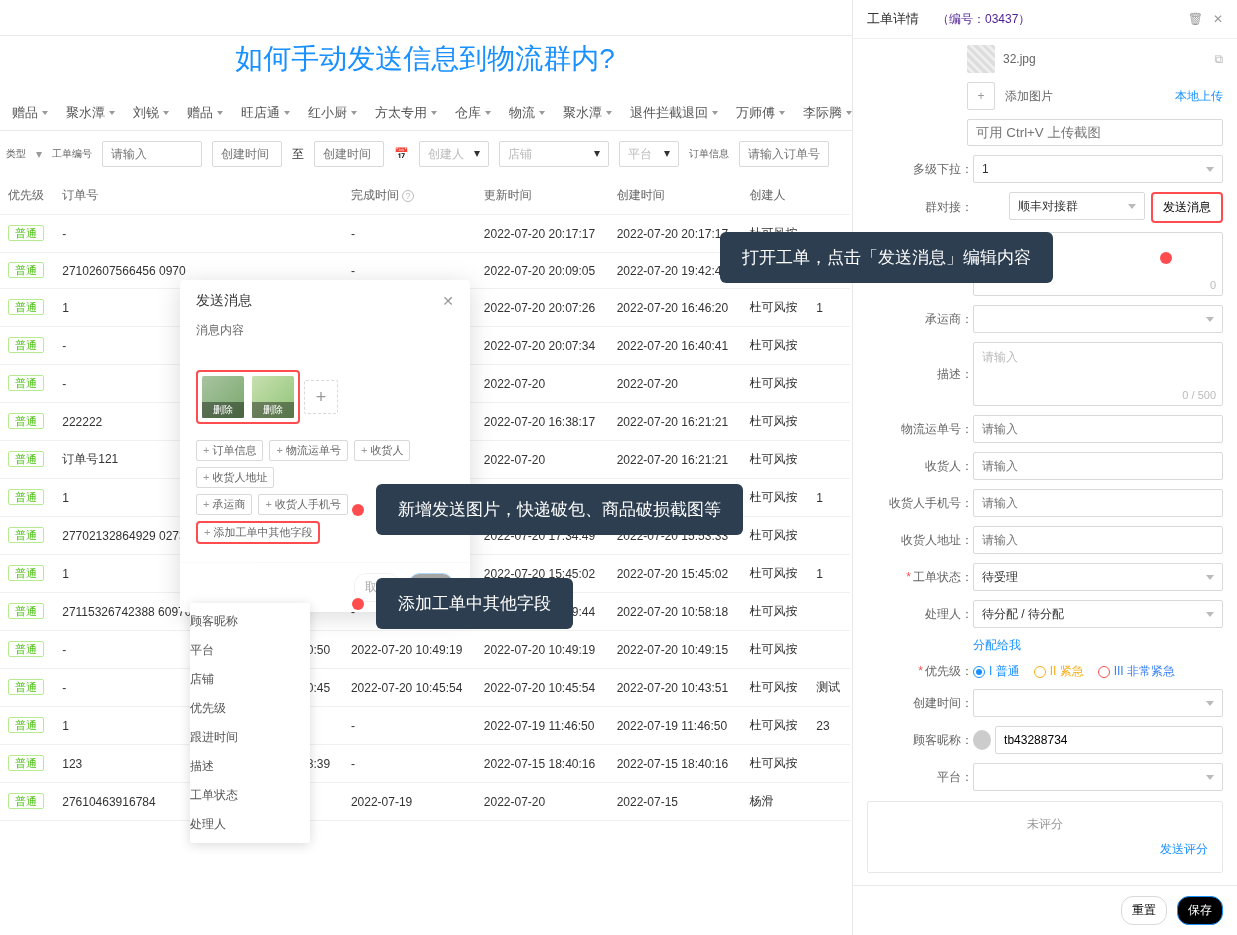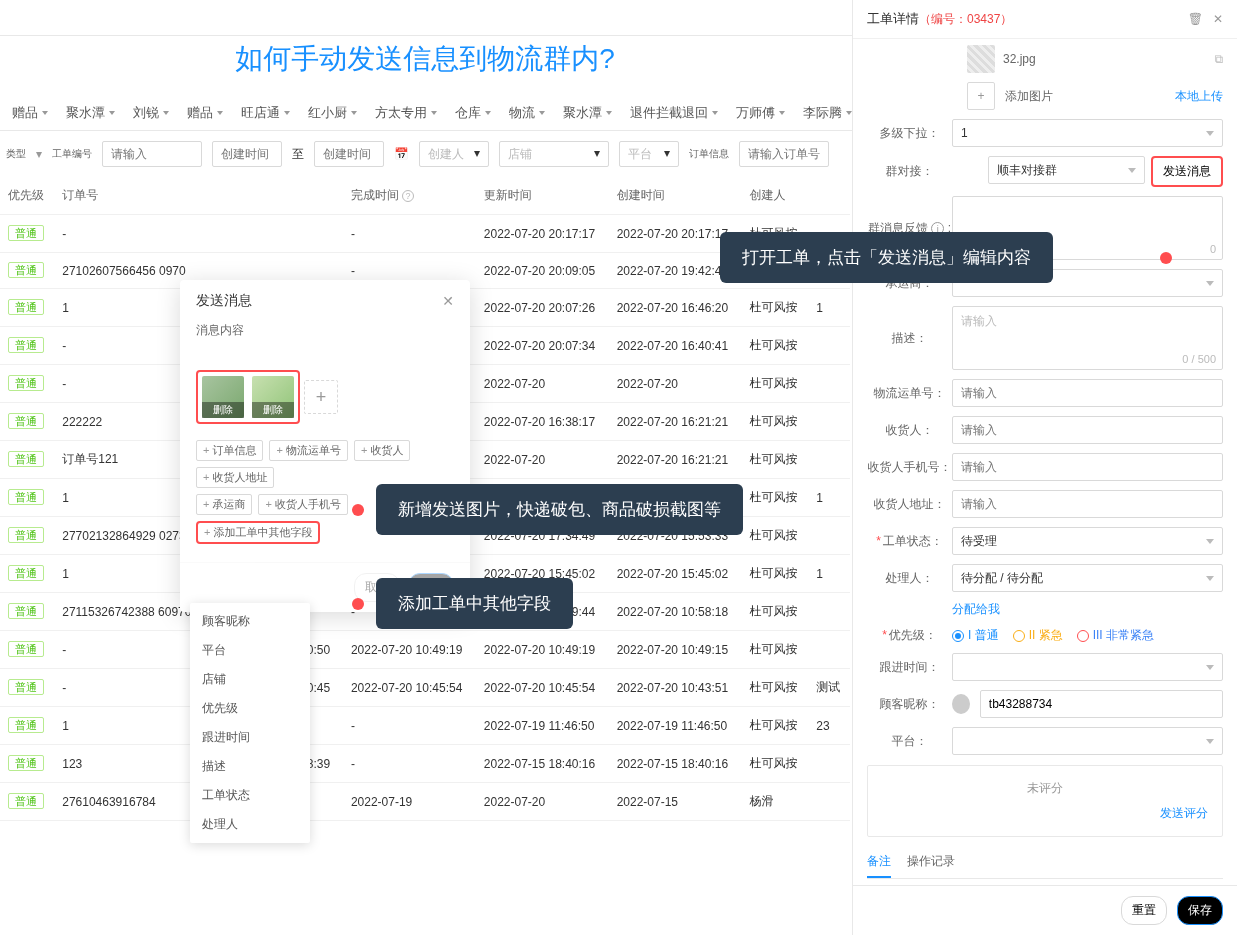--- a/index.html
+++ b/index.html
@@ -13,25 +13,25 @@
 .filters input, .filters .sel { border: 1px solid #d9d9d9; border-radius: 2px; padding: 4px 8px; font-size: 12px; height: 26px; background: #fff; }
 .filters .lbl { color: #666; font-size: 10px; }
 .table-wrap { position: relative; top: 60px; }
 table { border-collapse: collapse; width: 850px; }
 th, td { padding: 10px 8px; text-align: left; font-size: 12px; border-bottom: 1px solid #f0f0f0; }
 th { color: #666; font-weight: 500; }
 .tag-green { color: #52c41a; border: 1px solid #b7eb8f; padding: 1px 6px; border-radius: 2px; font-size: 11px; }
 .side { position: absolute; right: 0; top: 0; width: 385px; height: 935px; background: #fff; border-left: 1px solid #e8e8e8; display: flex; flex-direction: column; }
 .side-head { padding: 10px 14px; border-bottom: 1px solid #f0f0f0; display: flex; align-items: center; justify-content: space-between; }
 .side-head .title { font-size: 13px; color: #333; }
-.side-head .sub { color: #ef4444; }
+.side-head .sub { color: #4c1d95; padding-left: 18px; }
 .side-head .icons { display: flex; gap: 10px; color: #999; }
 .side-body { flex: 1; overflow-y: auto; padding: 6px 14px 10px; }
 .form-row { display: flex; align-items: center; margin: 9px 0; }
-.form-row .flabel { width: 85px; color: #666; font-size: 12px; text-align: center; }
+.form-row .flabel { width: 85px; color: #666; font-size: 12px; text-align: right; margin-left: 21px; }
 .form-row .flabel.req::before { content: '*'; color: #ff4d4f; margin-right: 2px; }
 .form-row .fctrl { flex: 1; }
 .form-row input[type=text], .form-row .select { width: 100%; border: 1px solid #d9d9d9; border-radius: 2px; padding: 5px 8px; font-size: 12px; height: 28px; background: #fff; position: relative; }
 .select { display: flex; align-items: center; justify-content: space-between; }
 .select::after { content: ''; width: 0; height: 0; border-left: 4px solid transparent; border-right: 4px solid transparent; border-top: 5px solid #bbb; }
 .btn { border: 1px solid #d9d9d9; background: #fff; padding: 5px 10px; border-radius: 12px; font-size: 12px; cursor: pointer; }
 .btn-primary { background: #000000; border-color: #1890ff; color: #fff; }
 .btn-send { border: 2px solid #ff4d4f; border-radius: 4px; }
 .radio-row { display: flex; gap: 14px; align-items: center; }
 .radio-item { display: flex; align-items: center; gap: 4px; }
@@ -57,21 +57,21 @@
 .img-row { display: flex; gap: 8px; margin: 10px 0; padding: 4px; border: 2px solid #ff4d4f; border-radius: 4px; width: fit-content; }
 .thumb { width: 42px; height: 42px; background: linear-gradient(135deg,#a8c4a0,#7aa86e); border-radius: 2px; position: relative; display: flex; align-items: flex-end; justify-content: center; }
 .thumb.t2 { background: linear-gradient(135deg,#c8e0b0,#90c478); }
 .thumb .del { font-size: 10px; color: #fff; background: rgba(0,0,0,0.4); width: 100%; text-align: center; padding: 1px 0; }
 .add-box { width: 34px; height: 34px; border: 1px dashed #d9d9d9; border-radius: 2px; display: flex; align-items: center; justify-content: center; color: #999; font-size: 18px; cursor: pointer; margin-left: 4px; }
 .chip-row { display: flex; flex-wrap: wrap; gap: 6px; margin: 6px 0; }
 .chip { border: 1px solid #d9d9d9; border-radius: 2px; padding: 2px 6px; font-size: 11px; color: #666; cursor: pointer; }
 .chip::before { content: '+ '; color: #999; }
 .chip.hl { border: 2px solid #ff4d4f; border-radius: 4px; }
 .dropdown { position: absolute; left: 190px; top: 603px; width: 120px; background: #fff; box-shadow: 0 2px 12px rgba(0,0,0,0.15); border-radius: 2px; z-index: 30; padding: 4px 0; }
-.dropdown .it { padding: 6px 12px; font-size: 12px; color: #555; cursor: pointer; }
+.dropdown .it { padding: 6px 0; font-size: 12px; color: #555; cursor: pointer; }
 .callout { position: absolute; background: #2c3e50; color: #fff; padding: 14px 22px; border-radius: 6px; font-size: 17px; z-index: 25; }
 .callout.c1 { left: 720px; top: 232px; }
 .callout.c2 { left: 376px; top: 484px; }
 .callout.c3 { left: 376px; top: 578px; }
 .redpoint { position: absolute; width: 12px; height: 12px; background: #ff4d4f; border-radius: 50%; z-index: 26; }
 .rp1 { left: 352px; top: 504px; } .rp2 { left: 352px; top: 598px; } .rp3 { left: 1160px; top: 252px; }
 .attach-row { display: flex; align-items: center; gap: 8px; margin-bottom: 8px; }
 .attach-thumb { width: 28px; height: 28px; background: repeating-linear-gradient(45deg,#ddd,#ddd 3px,#eee 3px,#eee 6px); border-radius: 2px; }
 .plus-sq { width: 28px; height: 28px; border: 1px solid #d9d9d9; border-radius: 2px; display: flex; align-items: center; justify-content: center; color: #999; cursor: pointer; }
 .link { color: #1890ff; cursor: pointer; font-size: 12px; }
@@ -339,20 +339,21 @@
     <div class="attach-row" style="margin-left:100px">
       <div class="attach-thumb"></div>
       <span style="color:#666">32.jpg</span>
       <span style="margin-left:auto;color:#bbb">⧉</span>
     </div>
     <div class="form-row" style="margin-left:100px;gap:10px">
       <div class="plus-sq">+</div>
       <span style="color:#666">添加图片</span>
       <span class="link" style="margin-left:auto">本地上传</span>
     </div>
+    <div style="margin-left:100px"><input type="text" style="width: 100%; border: 1px solid rgb(217, 217, 217); padding: 5px 8px; border-radius: 2px;" placeholder="可用 Ctrl+V 上传截图"></div>
 
     <div class="form-row">
         <div class="flabel">多级下拉：</div>
         <div class="fctrl">
           <div class="select">
             <span>1</span>
           </div>
         </div>
       </div>
 
@@ -435,30 +436,30 @@
             <span class="dot"></span>
             <span style="color:#faad14">II 紧急</span>
           </label>
         <label class="radio-item r3">
             <span class="dot"></span>
             <span style="color:#3b82f6">III 非常紧急</span>
           </label>
       </div>
       </div>
     <div class="form-row">
-        <div class="flabel">跟进时间：</div>
+        <div class="flabel">创建时间：</div>
         <div class="fctrl">
           <div class="select">
             <span></span>
           </div>
         </div>
       </div>
     <div class="form-row">
         <div class="flabel">顾客昵称：</div>
-        <div class="fctrl" style="display:flex;gap:6px;align-items:center">
+        <div class="fctrl" style="display:flex;align-items:center">
           <span class="avatar"></span>
           <input type="text" value="tb43288734" style="">
         </div>
       </div>
     <div class="form-row">
         <div class="flabel">平台：</div>
         <div class="fctrl">
           <div class="select">
             <span></span>
           </div>

